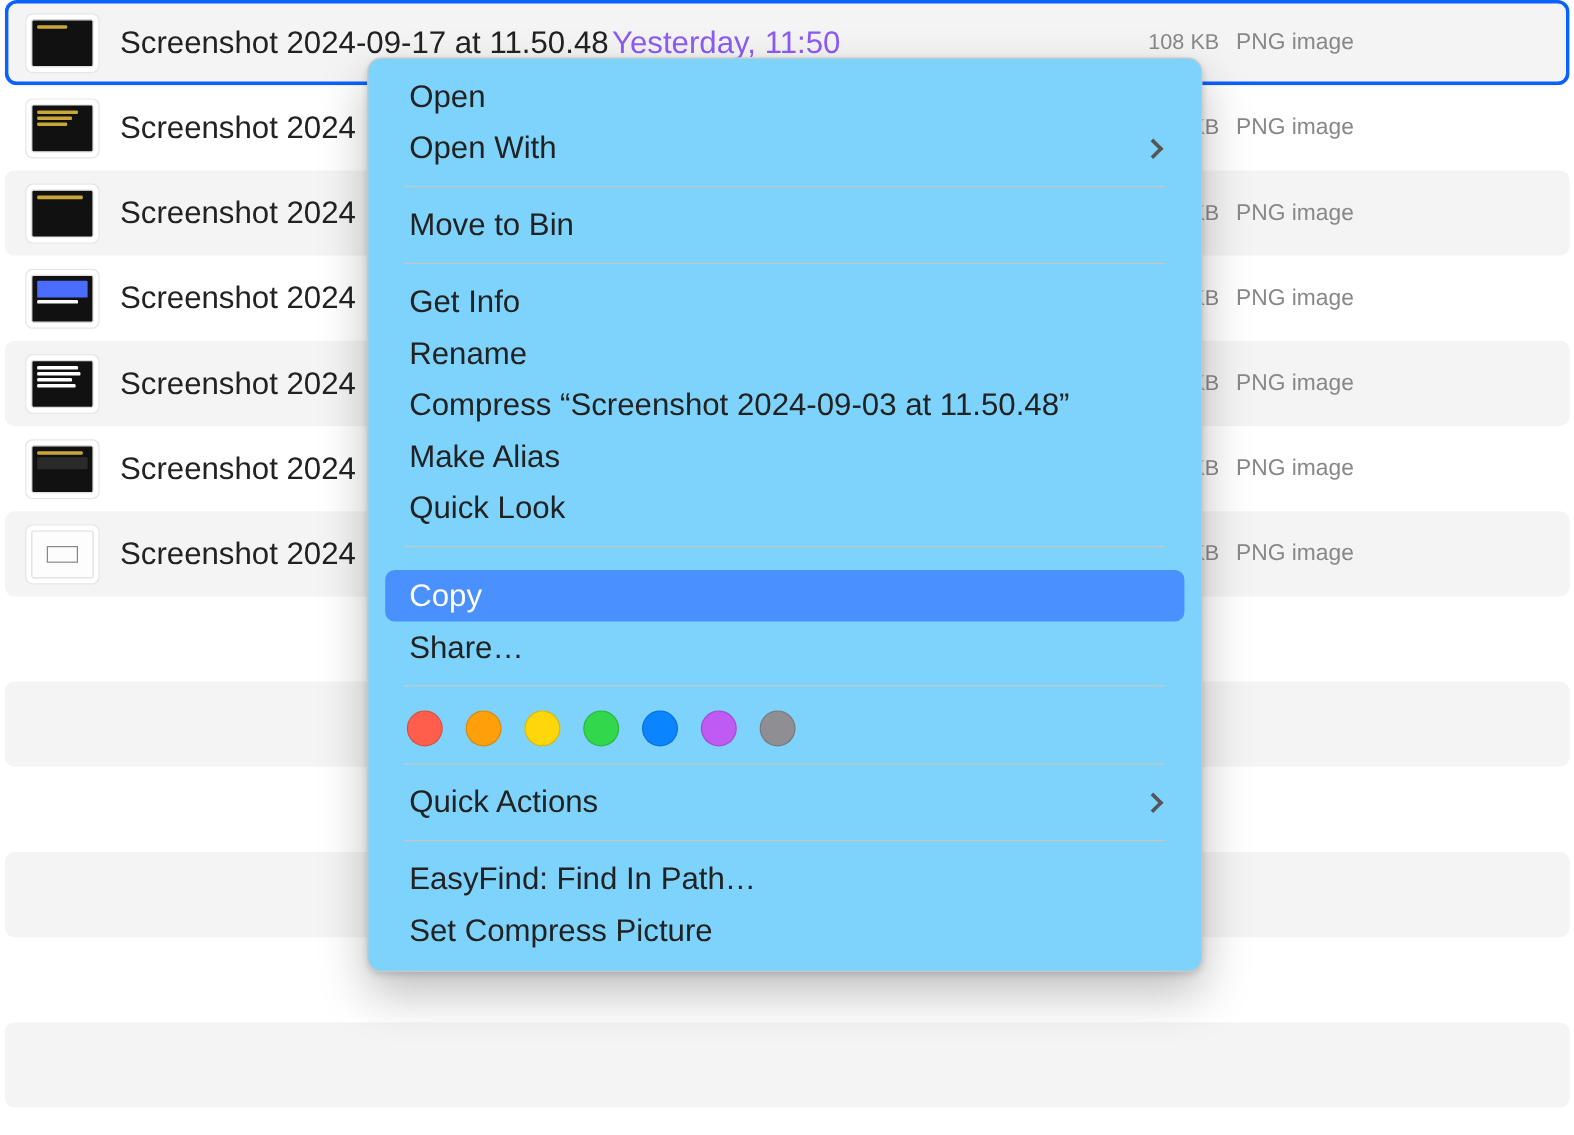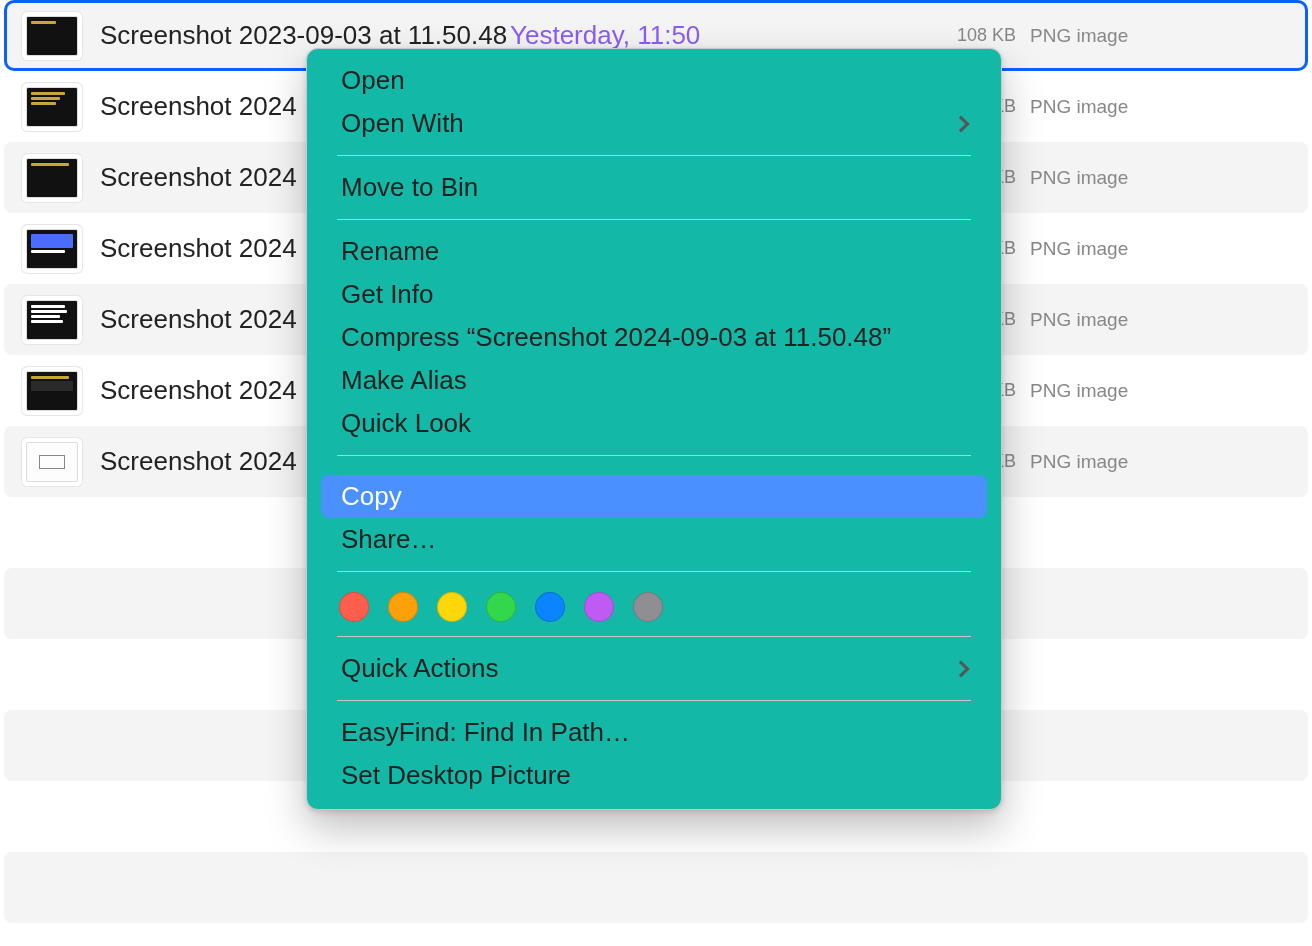--- a/index.html
+++ b/index.html
@@ -28,21 +28,21 @@
   .file-date { flex: 0 0 410px; font-size: 26px; color: #8b5cf6; white-space: nowrap; }
   .file-size { flex: 0 0 110px; font-size: 18px; color: #888; text-align: right; padding-right: 14px; white-space: nowrap; }
   .file-kind { flex: 0 0 170px; font-size: 19px; color: #888; white-space: nowrap; }
   .empty-row { height: 71px; border-radius: 8px; margin: 0 4px; }
   .empty-row.alt { background: #f4f4f4; }
 
   .context-menu {
     position: absolute;
     left: 306px; top: 48px;
     width: 696px;
-    background: #14b8a6;
+    background: #7dd3fc;
     border: 1px solid #c9c9c8;
     border-radius: 12px;
     padding: 10px 8px 12px 8px;
     box-shadow: 0 18px 40px rgba(0,0,0,0.25), 0 2px 6px rgba(0,0,0,0.15);
     backdrop-filter: blur(20px);
   }
   .menu-item {
     display: flex; align-items: center; justify-content: space-between;
     font-size: 26px; color: #222;
     padding: 6px 20px;
@@ -65,21 +65,21 @@
 </head>
 <body>
 
 <div class="file-list" id="file-list">
     <div class="file-row alt selected">
       <div class="thumb">
         <div class="thumb-inner">
           <div class="bar" style="width:60%"></div>
         </div>
       </div>
-      <div class="file-name">Screenshot 2023-09-03 at 11.50.48</div>
+      <div class="file-name">Screenshot 2024-09-17 at 11.50.48</div>
       <div class="file-date">Yesterday, 11:50</div>
       <div class="file-size">108 KB</div>
       <div class="file-kind">PNG image</div>
     </div>
     <div class="file-row">
       <div class="thumb">
         <div class="thumb-inner">
           <div class="bar" style="width:80%"></div>
           <div class="bar" style="width:70%"></div>
           <div class="bar" style="width:60%"></div>
@@ -167,24 +167,24 @@
   <div class="menu-item">
     <span>Open With</span>
     <span class="chevron"></span>
   </div>
   <div class="menu-sep"></div>
   <div class="menu-item">
       <span>Move to Bin</span>
     </div>
   <div class="menu-sep"></div>
   <div class="menu-item">
+      <span>Get Info</span>
+    </div>
+  <div class="menu-item">
       <span>Rename</span>
-    </div>
-  <div class="menu-item">
-      <span>Get Info</span>
     </div>
   <div class="menu-item">
       <span>Compress “Screenshot 2024-09-03 at 11.50.48”</span>
     </div>
   <div class="menu-item">
       <span>Make Alias</span>
     </div>
   <div class="menu-item">
       <span>Quick Look</span>
     </div>
@@ -208,15 +208,15 @@
   <div class="menu-sep"></div>
   <div class="menu-item">
     <span>Quick Actions</span>
     <span class="chevron"></span>
   </div>
   <div class="menu-sep"></div>
   <div class="menu-item">
       <span>EasyFind: Find In Path…</span>
     </div>
   <div class="menu-item">
-      <span>Set Desktop Picture</span>
+      <span>Set Compress Picture</span>
     </div>
 </div>
 
 </body></html>

